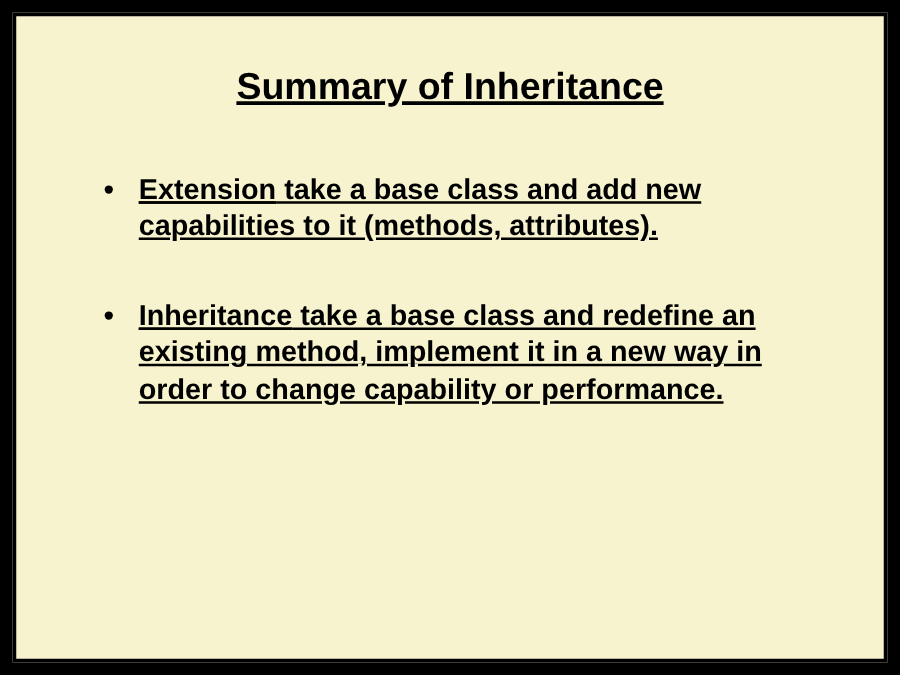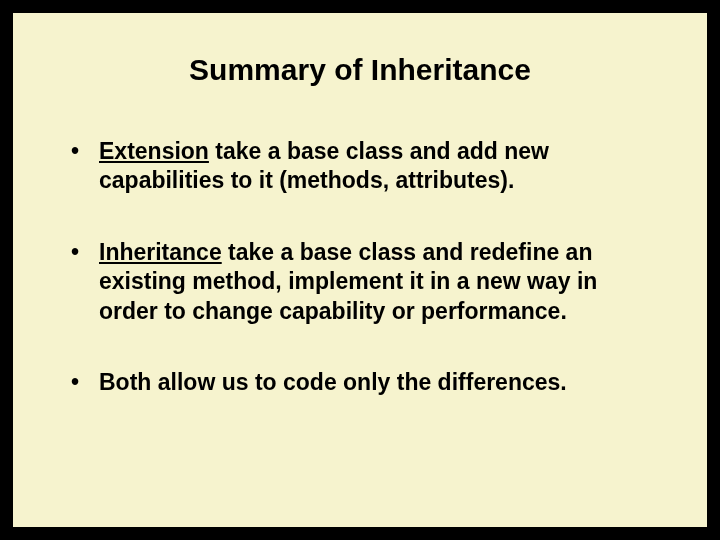--- a/index.html
+++ b/index.html
@@ -18,31 +18,32 @@
   }
   .inner {
     box-sizing: border-box;
     width: 100%;
     height: 100%;
     background: #f6f3ce;
     border: 3px solid #000;
     padding: 40px 50px 30px 50px;
     font-family: Arial, Helvetica, sans-serif;
     color: #000;
+    text-decoration: underline;
   }
   .title {
     text-align: center;
     font-weight: bold;
     font-size: 30px;
     margin-bottom: 50px;
   }
   ul.bullets {
     list-style: none;
     padding: 0;
-    margin: 0;
+    margin: 12px;
   }
   ul.bullets > li {
     position: relative;
     padding-left: 36px;
     font-size: 23px;
     font-weight: bold;
     line-height: 1.28;
     margin-bottom: 42px;
   }
   ul.bullets > li::before {
@@ -63,18 +64,15 @@
 <div class="slide">
   <div class="inner">
     <div class="title">Summary of Inheritance</div>
     <ul class="bullets">
       <li>
         <span class="under">Extension</span><span> take a base class and add new capabilities to it (methods, attributes).</span>
       </li>
       <li>
         <span class="under">Inheritance</span><span> take a base class and redefine an existing method, implement it in a new way in order to change capability or performance.</span>
       </li>
-      <li>
-        <span>Both allow us to code only the differences.</span>
-      </li>
     </ul>
   </div>
 </div>
 
 </body></html>

